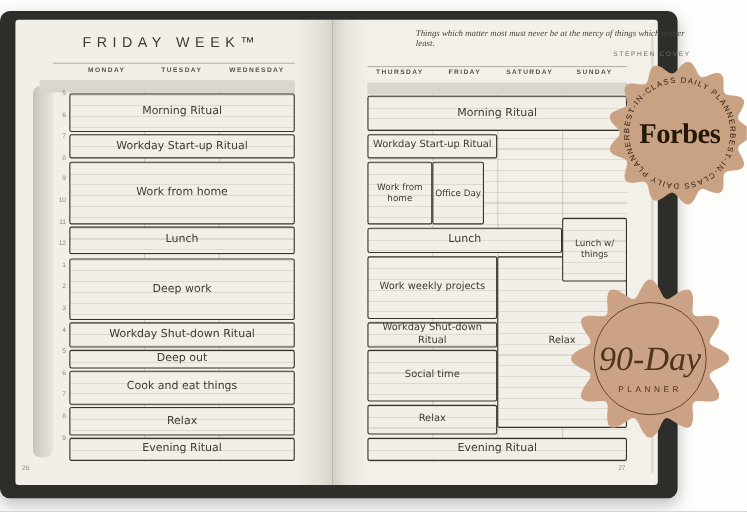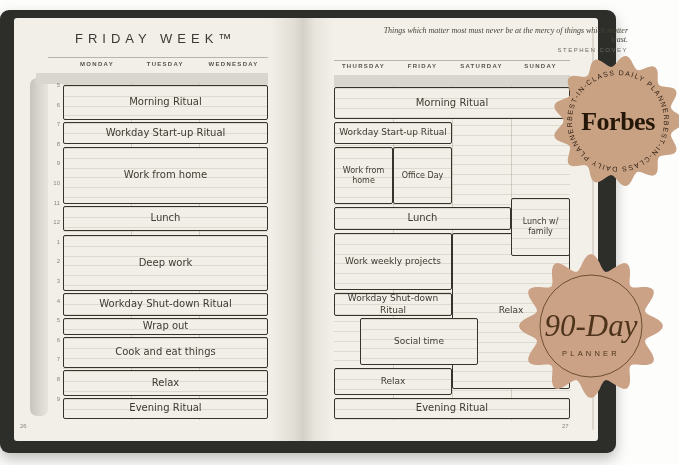--- a/index.html
+++ b/index.html
@@ -11,21 +11,21 @@
   .lined{background-image:repeating-linear-gradient(to bottom,rgba(125,118,96,.18) 0 1px,transparent 1px 9.8px)}
   .dayhead{font-size:6px;letter-spacing:1.3px;color:#55534b;text-align:center;font-weight:bold}
   .time{font-size:6px;color:#8b887c;text-align:right}
   .blk{border:1.5px solid #34332c;background-color:#f1efe7;border-radius:2px;box-sizing:border-box;
        display:flex;align-items:center;justify-content:center;text-align:center;
        color:#3d3b32;line-height:1.25;padding:1px;font-family:"DejaVu Sans",sans-serif}
   .vline{width:1px;background:rgba(125,118,96,.28)}
   .band{background:#d8d6ce}
   .hline{height:1px;background:#b7b4a9}
   .title{font-size:13px;letter-spacing:5px;color:#3b3a36;white-space:nowrap}
-  .quote{font-family:"Liberation Serif",serif;font-style:italic;font-size:8px;color:#474538;text-align:right}
+  .quote{font-family:"Liberation Serif",serif;font-style:italic;font-size:8px;color:#474538;text-align:left}
   .author{font-family:"Liberation Sans",sans-serif;font-style:normal;font-size:6px;
           letter-spacing:1.5px;color:#6e6c62;text-align:right;margin-top:3px}
   .pnum{font-size:6px;color:#8b887c}
   .gutter{background:linear-gradient(to right,rgba(0,0,0,0) 0%,rgba(60,55,40,.10) 40%,
           rgba(60,55,40,.17) 52%,rgba(60,55,40,.06) 70%,rgba(0,0,0,0) 100%)}
   .estack{background:linear-gradient(to right,#c6c4bd 0%,#d6d4cc 45%,#e6e4dc 100%);border-radius:7px}
   .pedge{background:rgba(0,0,0,.10);border-radius:2px}
 </style>
 </head>
 <body>
@@ -85,34 +85,34 @@
     <div class="abs vline" style="left: 199px; top: 84px; height: 336px;"></div>
     <div class="abs vline" style="left: 393px; top: 86px; height: 334px;"></div>
     <div class="abs vline" style="left: 452px; top: 86px; height: 334px;"></div>
     <div class="abs vline" style="left: 511px; top: 86px; height: 334px;"></div>
     <div class="abs blk lined" style="left: 63px; top: 85px; width: 205px; height: 35px; font-size: 10px;">Morning Ritual</div>
     <div class="abs blk lined" style="left: 63px; top: 122px; width: 205px; height: 22px; font-size: 10px;">Workday Start-up Ritual</div>
     <div class="abs blk lined" style="left: 63px; top: 147px; width: 205px; height: 57px; font-size: 10px;">Work from home</div>
     <div class="abs blk lined" style="left: 63px; top: 206px; width: 205px; height: 25px; font-size: 10px;">Lunch</div>
     <div class="abs blk lined" style="left: 63px; top: 235px; width: 205px; height: 56px; font-size: 10px;">Deep work</div>
     <div class="abs blk lined" style="left: 63px; top: 293px; width: 205px; height: 23px; font-size: 10px;">Workday Shut-down Ritual</div>
-    <div class="abs blk lined" style="left: 63px; top: 318px; width: 205px; height: 17px; font-size: 10px;">Wrap out</div>
+    <div class="abs blk lined" style="left: 63px; top: 318px; width: 205px; height: 17px; font-size: 10px;">Deep out</div>
     <div class="abs blk lined" style="left: 63px; top: 337px; width: 205px; height: 31px; font-size: 10px;">Cook and eat things</div>
     <div class="abs blk lined" style="left: 63px; top: 370px; width: 205px; height: 26px; font-size: 10px;">Relax</div>
     <div class="abs blk lined" style="left: 63px; top: 398px; width: 205px; height: 21px; font-size: 10px;">Evening Ritual</div>
     <div class="abs blk lined" style="left: 334px; top: 87px; width: 236px; height: 32px; font-size: 10px;">Morning Ritual</div>
     <div class="abs blk lined" style="left: 334px; top: 122px; width: 118px; height: 22px; font-size: 9px;">Workday Start-up Ritual</div>
     <div class="abs blk lined" style="left: 334px; top: 147px; width: 59px; height: 57px; font-size: 8px;">Work from home</div>
-    <div class="abs blk lined" style="left: 393px; top: 147px; width: 59px; height: 57px; font-size: 8px;">Office Day</div>
+    <div class="abs blk lined" style="left: 393px; top: 147px; width: 47px; height: 57px; font-size: 8px;">Office Day</div>
     <div class="abs blk lined" style="left: 334px; top: 207px; width: 177px; height: 23px; font-size: 10px;">Lunch</div>
     <div class="abs blk lined" style="left: 452px; top: 233px; width: 118px; height: 156px; font-size: 9px;">Relax</div>
-    <div class="abs blk lined" style="left: 511px; top: 198px; width: 59px; height: 58px; font-size: 8px;">Lunch w/ family</div>
+    <div class="abs blk lined" style="left: 511px; top: 198px; width: 59px; height: 58px; font-size: 8px;">Lunch w/ things</div>
     <div class="abs blk lined" style="left: 334px; top: 233px; width: 118px; height: 57px; font-size: 9px;">Work weekly projects</div>
     <div class="abs blk lined" style="left: 334px; top: 293px; width: 118px; height: 23px; font-size: 9px;">Workday Shut-down Ritual</div>
-    <div class="abs blk lined" style="left: 334px; top: 318px; width: 118px; height: 47px; font-size: 9px; margin-left: 26px;">Social time</div>
+    <div class="abs blk lined" style="left: 334px; top: 318px; width: 118px; height: 47px; font-size: 9px;">Social time</div>
     <div class="abs blk lined" style="left: 334px; top: 368px; width: 118px; height: 27px; font-size: 9px;">Relax</div>
     <div class="abs blk lined" style="left: 334px; top: 398px; width: 236px; height: 21px; font-size: 10px;">Evening Ritual</div>
     <div class="abs gutter" style="left:270px;top:18px;width:64px;height:423px"></div>
 
   <svg class="abs" style="left:548px;top:51px" width="140" height="140" viewBox="-70 -70 140 140">
     <path id="forbes-shape" fill="#c9a183" d="M65.5 0.0L64.6 2.8L62.1 5.4L58.8 7.7L55.6 9.8L53.5 11.9L52.8 14.2L53.7 16.9L55.5 20.2L57.4 23.8L58.5 27.3L58.1 30.2L56.1 32.4L52.7 33.6L48.8 34.1L44.9 34.5L42.0 35.2L40.3 36.9L39.7 39.7L39.7 43.4L39.8 47.4L39.2 51.1L37.6 53.6L34.9 54.7L31.4 54.3L27.6 53.0L24.0 51.5L21.0 50.7L18.7 51.3L16.8 53.4L15.2 56.6L13.3 60.2L11.2 63.2L8.5 64.9L5.7 64.7L2.7 62.9L0.0 60.0L-2.5 57.0L-4.8 54.8L-7.1 54.1L-9.7 54.9L-12.6 57.0L-15.9 59.3L-19.3 61.1L-22.4 61.5L-24.9 60.1L-26.7 57.2L-27.8 53.4L-28.6 49.6L-29.6 46.5L-31.3 44.7L-33.9 44.1L-37.4 44.5L-41.3 45.1L-45.2 45.2L-48.2 44.2L-49.9 41.9L-50.3 38.6L-49.5 34.7L-48.5 30.9L-47.8 27.6L-48.3 25.2L-50.3 23.5L-53.5 22.2L-57.3 20.8L-60.8 19.2L-63.1 16.9L-63.7 14.1L-62.6 11.0L-60.2 7.9L-57.5 5.0L-55.3 2.4L-54.5 0.0L-55.3 -2.4L-57.5 -5.0L-60.2 -7.9L-62.6 -11.0L-63.7 -14.1L-63.1 -16.9L-60.8 -19.2L-57.3 -20.8L-53.5 -22.2L-50.3 -23.5L-48.3 -25.2L-47.8 -27.6L-48.5 -30.9L-49.5 -34.7L-50.3 -38.6L-49.9 -41.9L-48.2 -44.2L-45.2 -45.2L-41.3 -45.1L-37.4 -44.5L-33.9 -44.1L-31.3 -44.7L-29.6 -46.5L-28.6 -49.6L-27.8 -53.4L-26.7 -57.2L-24.9 -60.1L-22.4 -61.5L-19.3 -61.1L-15.9 -59.3L-12.6 -57.0L-9.7 -54.9L-7.1 -54.1L-4.8 -54.8L-2.5 -57.0L-0.0 -60.0L2.7 -62.9L5.7 -64.7L8.5 -64.9L11.2 -63.2L13.3 -60.2L15.2 -56.6L16.8 -53.4L18.7 -51.3L21.0 -50.7L24.0 -51.5L27.6 -53.0L31.4 -54.3L34.9 -54.7L37.6 -53.6L39.2 -51.1L39.8 -47.4L39.7 -43.4L39.7 -39.7L40.3 -36.9L42.0 -35.2L44.9 -34.5L48.8 -34.1L52.7 -33.6L56.1 -32.4L58.1 -30.2L58.5 -27.3L57.4 -23.8L55.5 -20.2L53.7 -16.9L52.8 -14.2L53.5 -11.9L55.6 -9.8L58.8 -7.7L62.1 -5.4L64.6 -2.8L65.5 -0.0Z"></path>
     <defs>
       <path id="ring-a" d="M 0 46 A 46 46 0 1 1 0 -46 A 46 46 0 1 1 0 46" fill="none"></path>
       <path id="ring-b" d="M 0 -46 A 46 46 0 1 1 0 46 A 46 46 0 1 1 0 -46" fill="none"></path>
     </defs>

